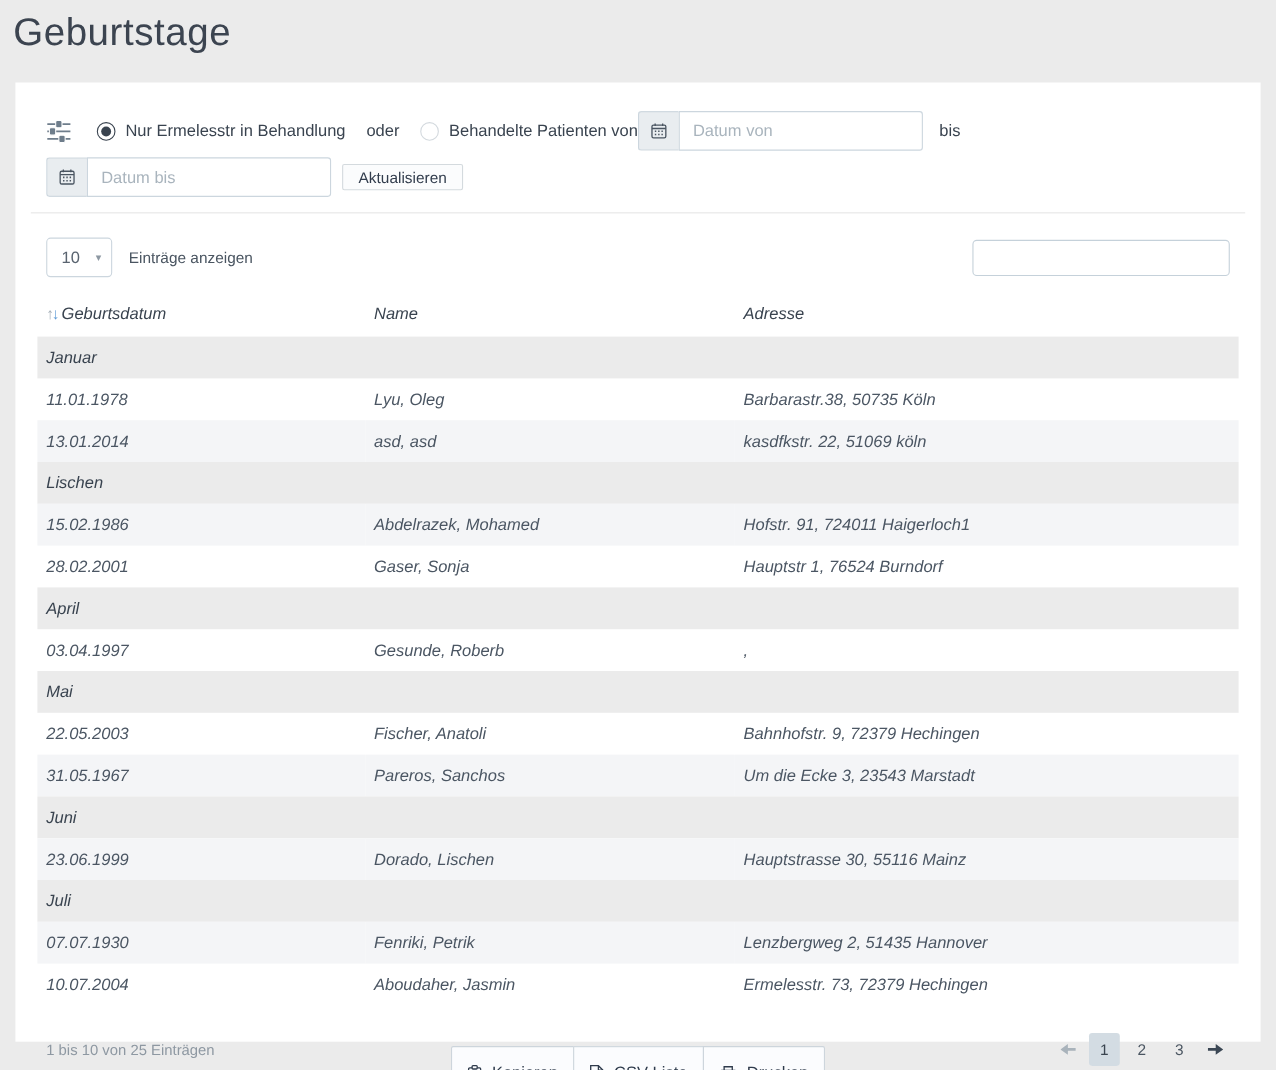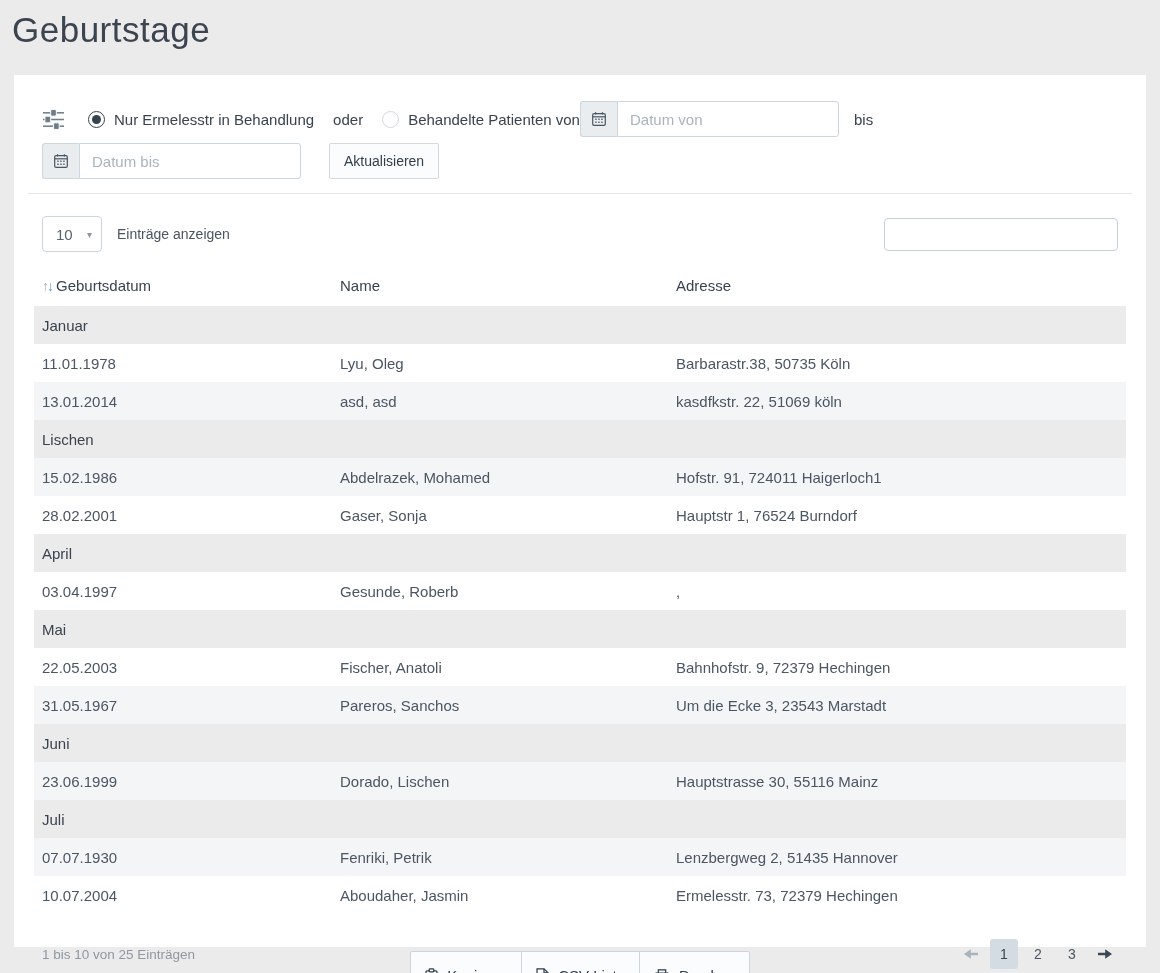--- a/index.html
+++ b/index.html
@@ -45,21 +45,21 @@
     border-right:none; border-radius:3px 0 0 3px;
     display:flex; align-items:center; justify-content:center; cursor:pointer;
   }
   .date-input {
     width:222px; height:36px; border:1px solid #ccd6de; border-radius:0 3px 3px 0;
     padding:0 12px; font-size:15px; color:#4b5663; outline:none;
     font-family:"Liberation Sans", sans-serif;
   }
   .date-input::placeholder { color:#a9b4bd; opacity:1; }
   .update-btn {
-    margin-left:28px; height:36px; padding:0 14px;
+    margin-left:10px; height:24px; padding:0 14px;
     background:#fbfcfd; border:1px solid #d4dade; border-radius:2px;
     font-size:14px; color:#323d4d; cursor:pointer;
     font-family:"Liberation Sans", sans-serif;
   }
   hr.separator { border:none; border-top:1px solid #e5e5e5; margin:14px -14px 0; }
   
   .table-controls { margin-top:22px; display:flex; align-items:center; justify-content:space-between; }
   .length-wrap { display:flex; align-items:center; }
   .page-size {
     width:60px; height:36px; border:1px solid #ccd6de; border-radius:4px;
@@ -70,21 +70,21 @@
   .caret { font-size:10px; color:#8d98a2; }
   .length-label { margin-left:15px; font-size:14px; color:#4a5561; }
   .search-input {
     width:234px; height:33px; border:1px solid #c5d1da; border-radius:4px;
     padding:0 10px; font-size:14px; color:#4b5663; outline:none;
     font-family:"Liberation Sans", sans-serif;
   }
   
   table.birthdays {
     width:calc(100% + 16px); margin:12px -8px 0; border-collapse:collapse;
-    table-layout:fixed; font-size:15px;
+    table-layout:fixed; font-size:15px;font-style:italic;
   }
   table.birthdays col.c1 { width:298px; }
   table.birthdays col.c2 { width:336px; }
   thead th {
     text-align:left; font-weight:500; color:#39434f; height:42px;
     padding:0 8px; vertical-align:middle;
   }
   .sort-icons { display:inline-block; margin-right:4px; letter-spacing:-2px; font-size:14px; }
   .sort-up { color:#a5afb8; }
   .sort-down { color:#5f9bd6; }

